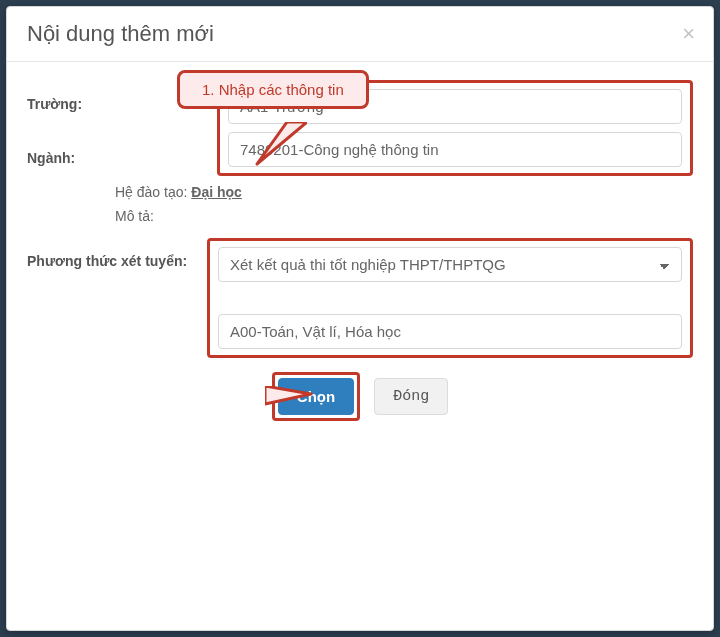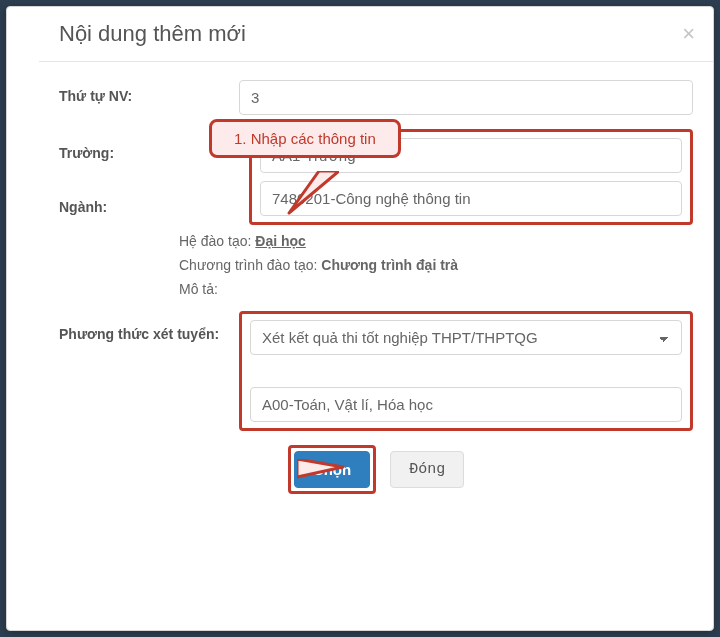--- a/index.html
+++ b/index.html
@@ -17,21 +17,20 @@
     padding: 6px;
   }
   .modal {
     background: #fff;
     width: 100%; height: 100%;
     border: 1px solid #d6d6d6;
     border-radius: 4px;
     box-shadow: 0 2px 8px rgba(0,0,0,0.25);
     display: flex; flex-direction: column;
     overflow: hidden;
-    padding-left: 32px;
   }
   .modal-header {
     padding: 14px 18px 14px 20px;
     border-bottom: 1px solid #e5e5e5;
     display: flex; align-items: center; justify-content: space-between;
   }
   .modal-title {
     font-size: 22px; color: #555; font-weight: 400;
   }
   .close-icon {
@@ -153,41 +152,35 @@
     font-size: 14px;
     line-height: 1.25;
     text-align: center;
     white-space: nowrap;
   }
   .callout2-tail {
     position: absolute;
     left: 238px; top: 14px;
   }
   .info-block {
-    margin: -2px 0 14px 120px;
+    margin: -2px 0 14px 88px;
   }
 </style>
 </head>
 <body>
 <div class="viewport">
 <div class="modal">
 
   <div class="modal-header">
     <span class="modal-title">Nội dung thêm mới</span>
     <span class="close-icon">×</span>
   </div>
 
   <div class="modal-body">
 
-    <div class="form-row">
-      <div class="lbl">Thứ tự NV:</div>
-      <div class="fld">
-        <input type="text" class="txt-input input-sm" value="3" style="">
-      </div>
-    </div>
 
     <div class="group-wrapper" style="margin-bottom:2px;">
       <div class="callout1">1. Nhập các thông tin</div>
       <svg class="callout1-tail" width="70" height="44">
         <polygon points="50,0 70,0 20,42" fill="#fdeaea" stroke="#c0392b" stroke-width="3" stroke-linejoin="round"></polygon>
       </svg>
 
       <div class="form-row" style="align-items:stretch; margin-bottom:10px;gap:20px;">
         <div style="width:170px; min-width:170px; display:flex; flex-direction:column;">
           <div class="lbl" style="padding-top:16px; flex:0 0 56px;">Trường:</div>
@@ -201,24 +194,20 @@
             <input type="text" class="txt-input" value="7480201-Công nghệ thông tin" style="">
           </div>
         </div>
       </div>
     </div>
 
     <div class="info-block">
       <p class="static-line">
         <span>Hệ đào tạo: </span>
         <b style="text-decoration:underline;">Đại học</b>
-      </p>
-      <p class="static-line">
-        <span>Chương trình đào tạo: </span>
-        <b>Chương trình đại trà</b>
       </p>
       <p class="static-line">
         <span>Mô tả:</span>
         <span></span>
       </p>
     </div>
 
     <div class="form-row" style="align-items:stretch;">
       <div style="width:170px; min-width:170px; display:flex; flex-direction:row;">
         <div class="lbl" style="padding-top:14px; flex:0 0 70px; line-height:1.35;">Phương thức xét tuyển:</div>

